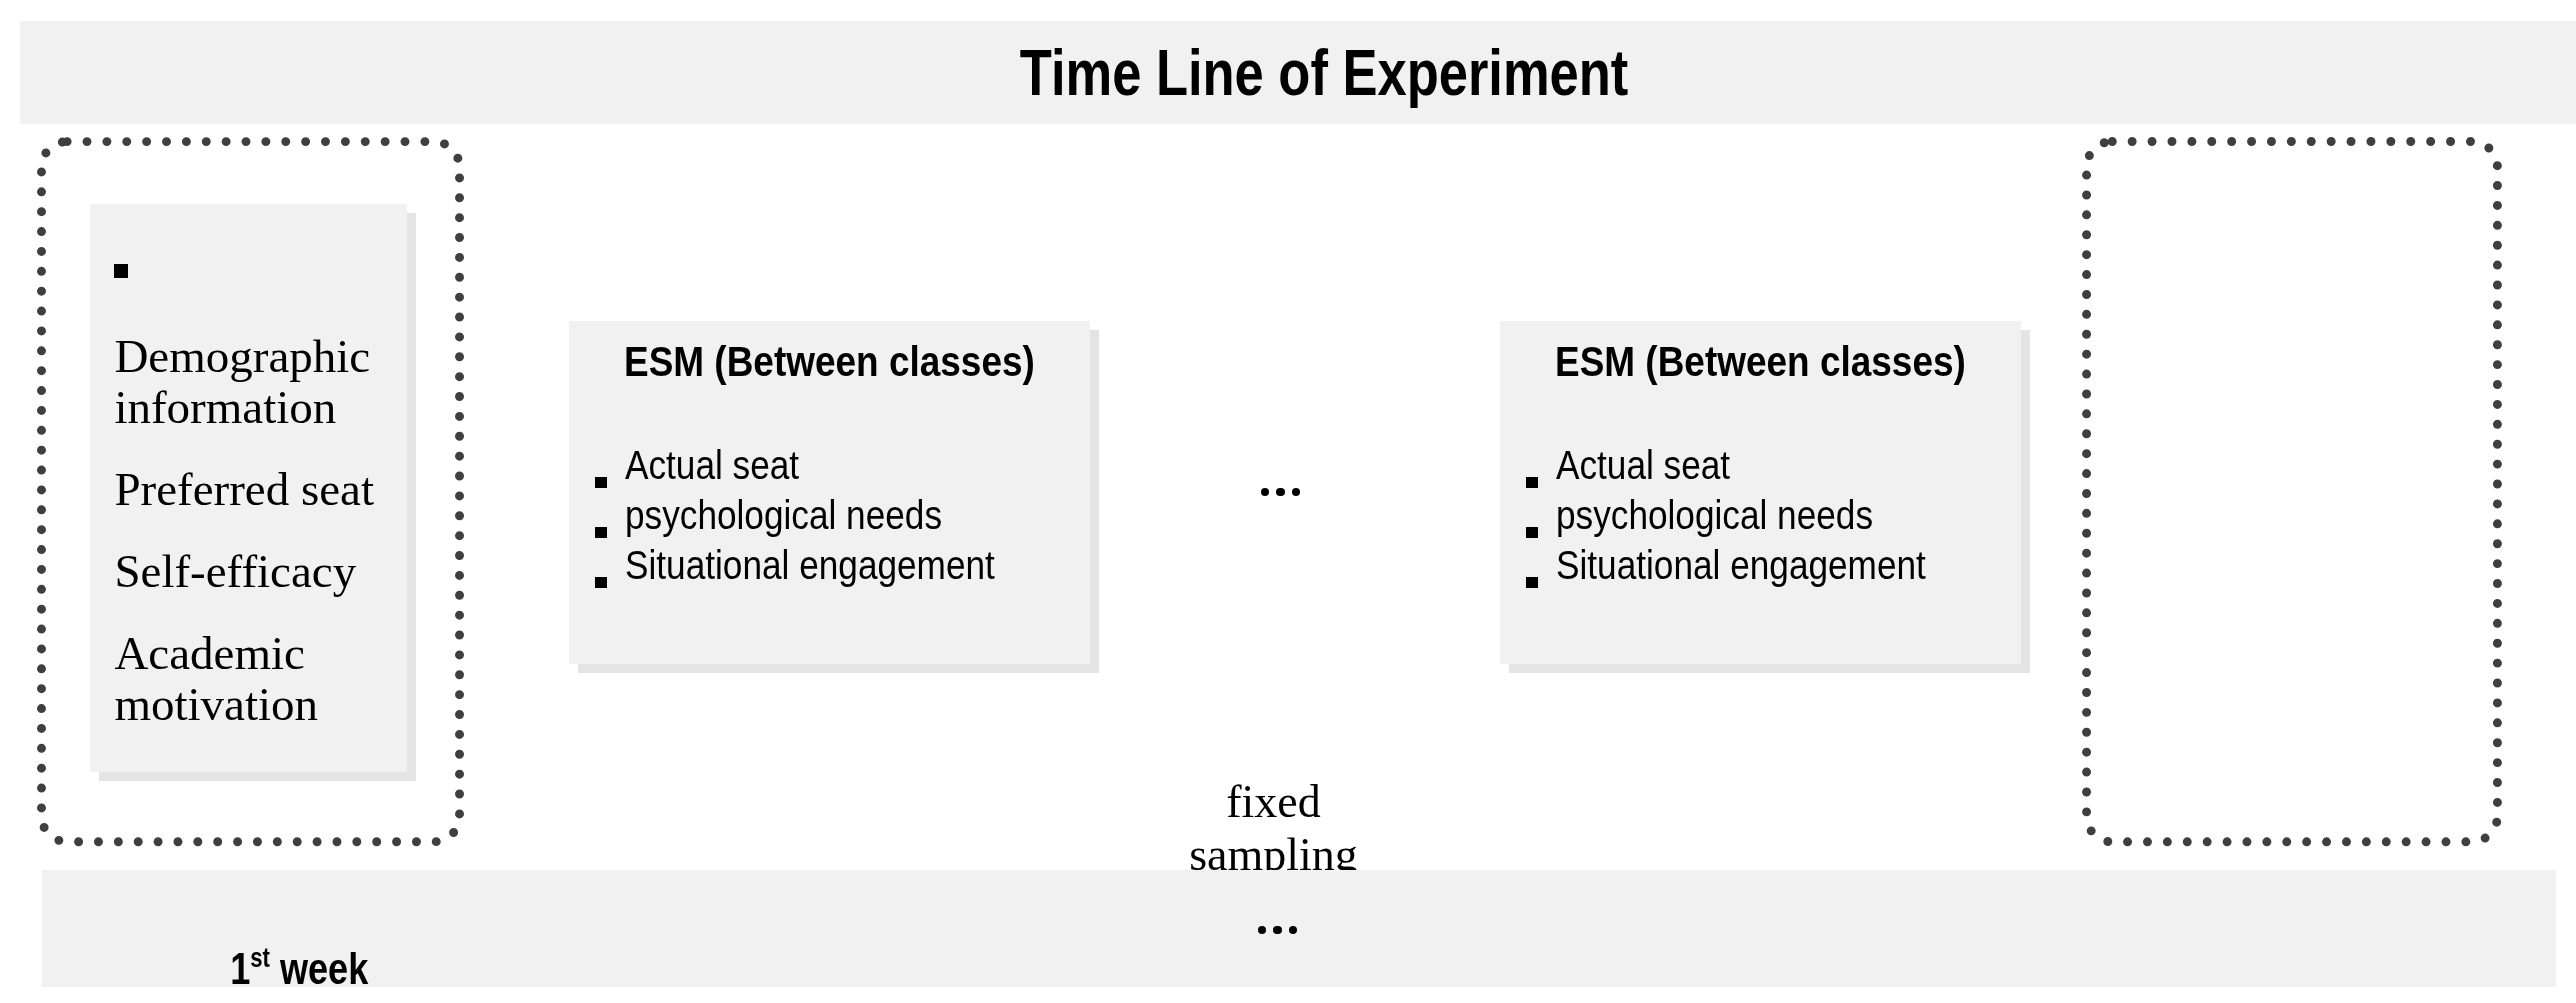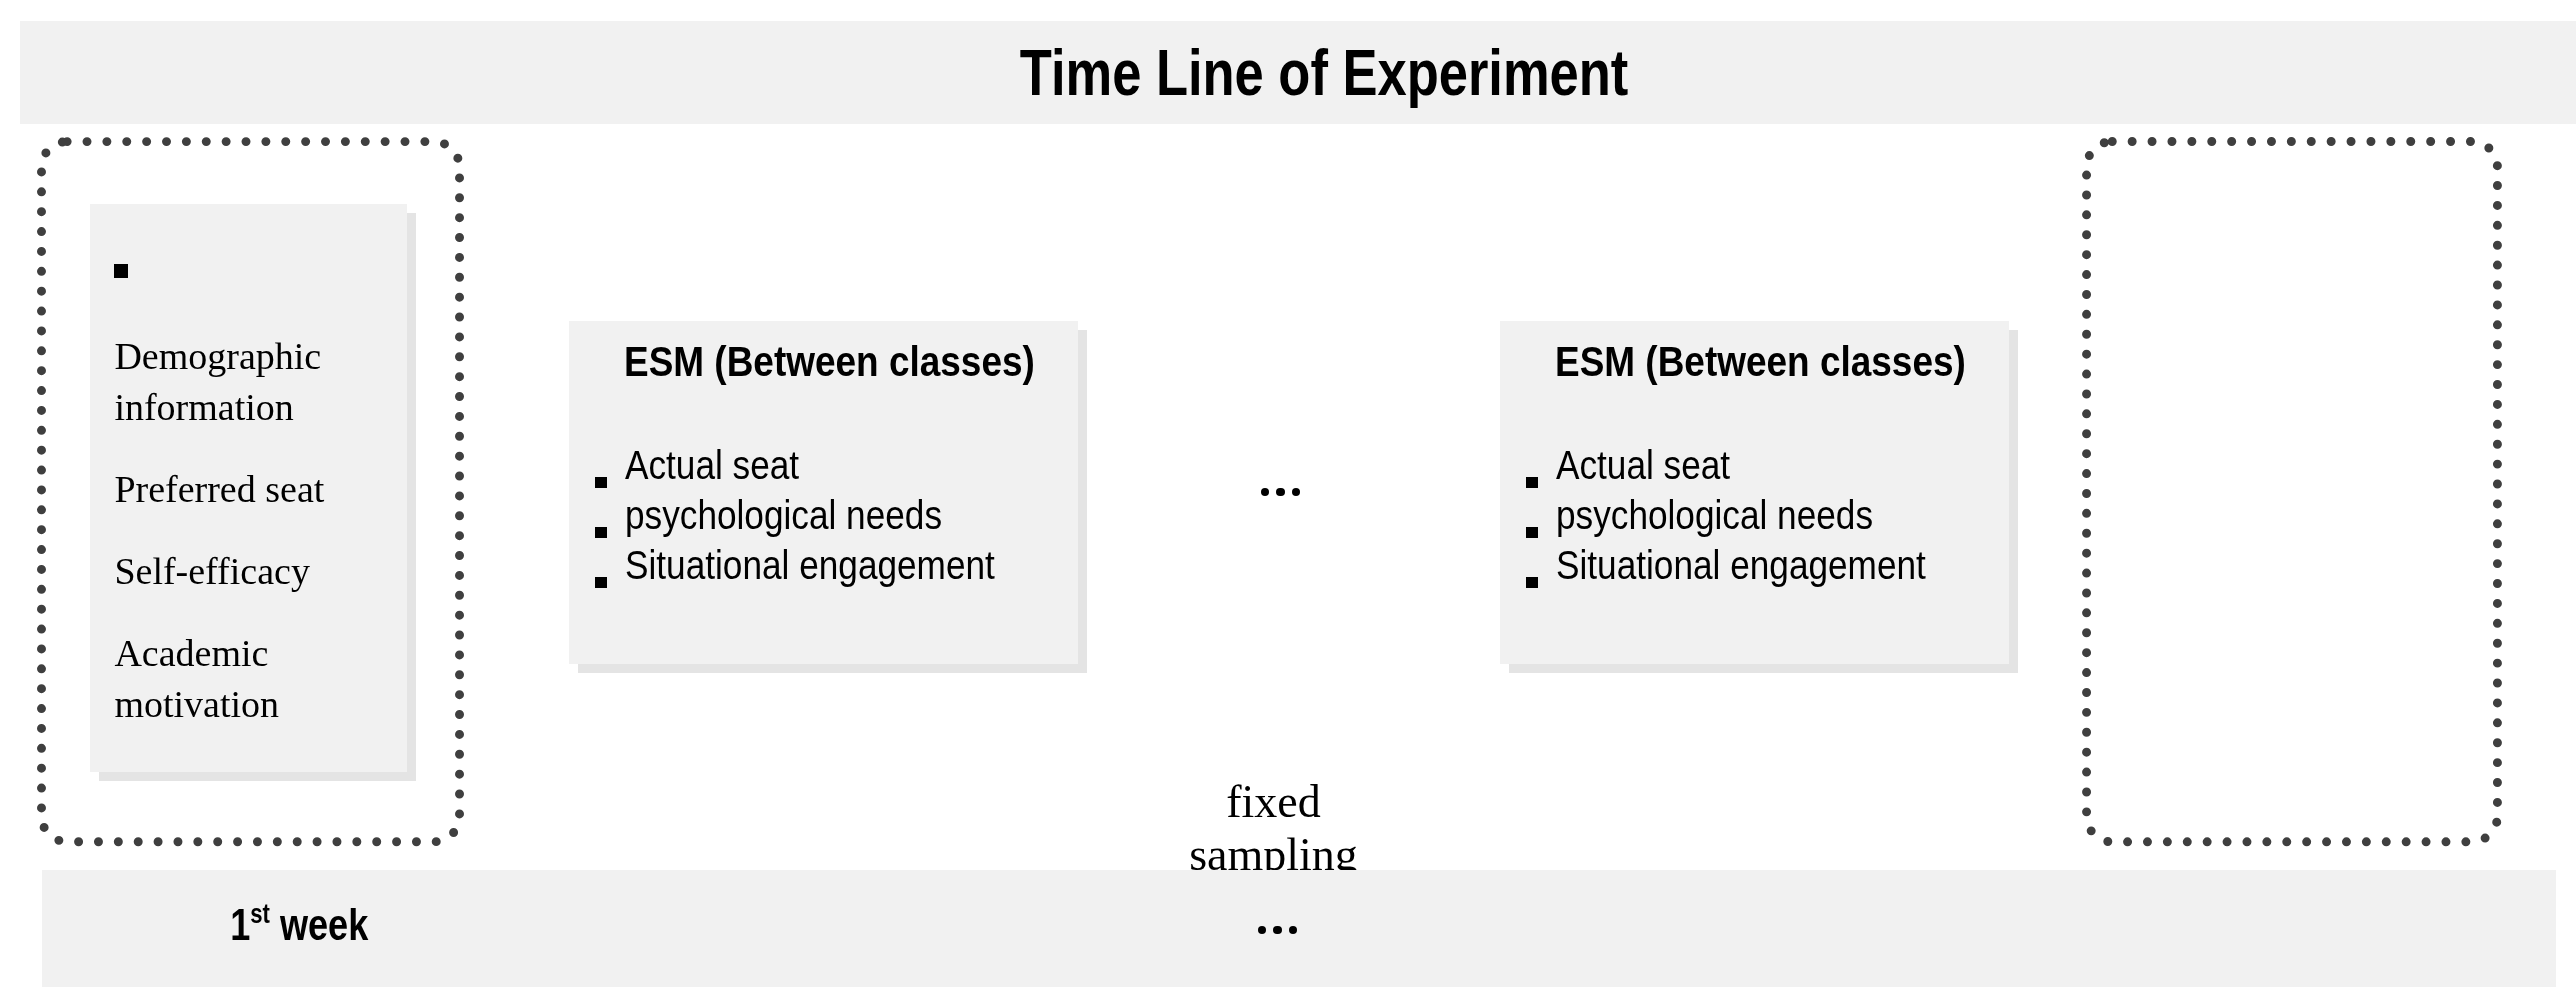--- a/index.html
+++ b/index.html
@@ -1,35 +1,35 @@
 <!DOCTYPE html>
 <html style="font-size:10.3px"><head>
 <meta charset="utf-8">
 <style>
   html,body{margin:0;padding:0;background:#ffffff;}
   #stage{position:relative;width:2576px;height:1003px;background:#ffffff;overflow:hidden;
          font-family:"Liberation Sans",sans-serif;color:#000;}
   .bar{position:absolute;background:#f1f1f1;}
-  .panel{position:absolute;background:#f1f1f1;box-shadow:9px 9px 0 #e4e4e4;}
+  .panel{position:absolute;background:#f1f1f1;box-shadow:9px 9px 0 #e4e4e4;padding-left:12px;}
   .dottedsvg{position:absolute;}
   .cond{display:inline-block;transform:scaleX(0.82);transform-origin:center center;white-space:nowrap;}
   .condL{display:inline-block;transform:scaleX(0.88);transform-origin:left center;white-space:nowrap;}
 
   
   #title-bar{left:20px;top:21px;width:2536px;height:103px;display:flex;align-items:center;justify-content:center;padding-left:36px;}
   #title-bar .t{font-size:64px;font-weight:bold;}
 
   
 
   
   #pre-panel{left:90px;top:204px;width:317px;height:568px;box-sizing:border-box;
              padding:38px 11.5px 0 24.4px;font-family:"Liberation Serif",serif;}
   .head-line{display:flex;align-items:center;height:58px;font-weight:bold;font-size:46px;}
   .sq{width:14px;height:14px;background:#000;flex:0 0 auto;margin-right:16.7px;}
-  .serif-item{font-size:38px;line-height:51px;margin-top:31px;}
+  .serif-item{font-size:47px;line-height:51px;margin-top:31px;}
 
   
   .esm{width:509px;height:343px;}
   .esm-title{position:absolute;left:55px;top:16.7px;font-size:42px;font-weight:bold;}
   .esm-list{position:absolute;left:26px;top:117px;}
   .esm-row{display:flex;align-items:flex-end;height:50px;}
   .esm-sq{width:11.5px;height:11.5px;background:#000;flex:0 0 auto;margin-right:18px;}
   .esm-row .txt{font-size:40px;}
 
   
@@ -38,21 +38,21 @@
   #fixed-sampling{position:absolute;left:1145px;top:775px;width:257px;text-align:center;
                   font-family:"Liberation Serif",serif;font-size:46px;}
 
   
   #post-panel{left:2126px;top:212px;width:319px;height:561px;box-sizing:border-box;
               padding:225px 13px 0 32px;font-family:"Liberation Serif",serif;}
   #post-panel .serif-item{margin-top:15.4px;}
 
   
   #timeline-bar{left:42px;top:870px;width:2514px;height:117px;}
-  .week{position:absolute;top:900px;width:321px;text-align:center;font-weight:bold;font-size:44px;}
+  .week{position:absolute;top:944px;width:321px;text-align:center;font-weight:bold;font-size:44px;}
   .week .wsup{font-size:27px;position:relative;top:-16.7px;}
 </style>
 </head>
 <body>
 
 <div id="stage">
 
   <div class="bar" id="title-bar">
     <span class="cond t">Time Line of Experiment</span>
   </div>

